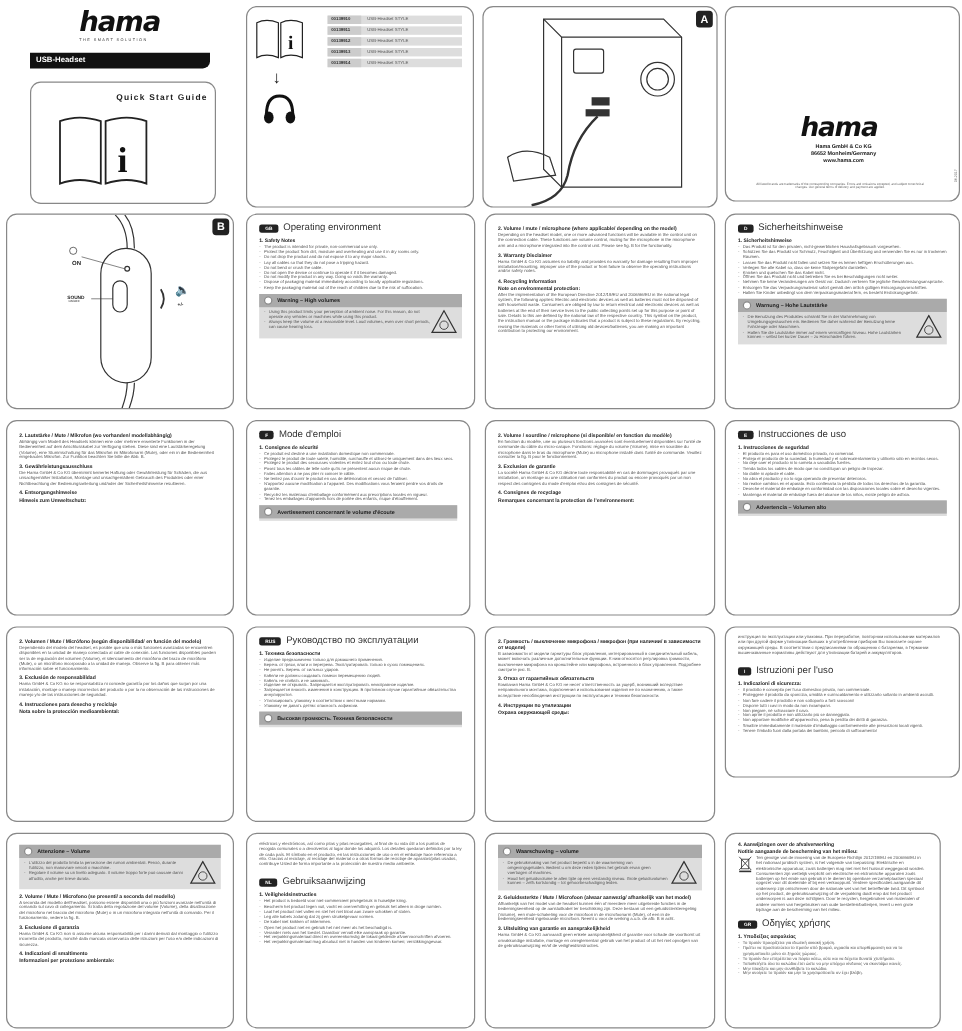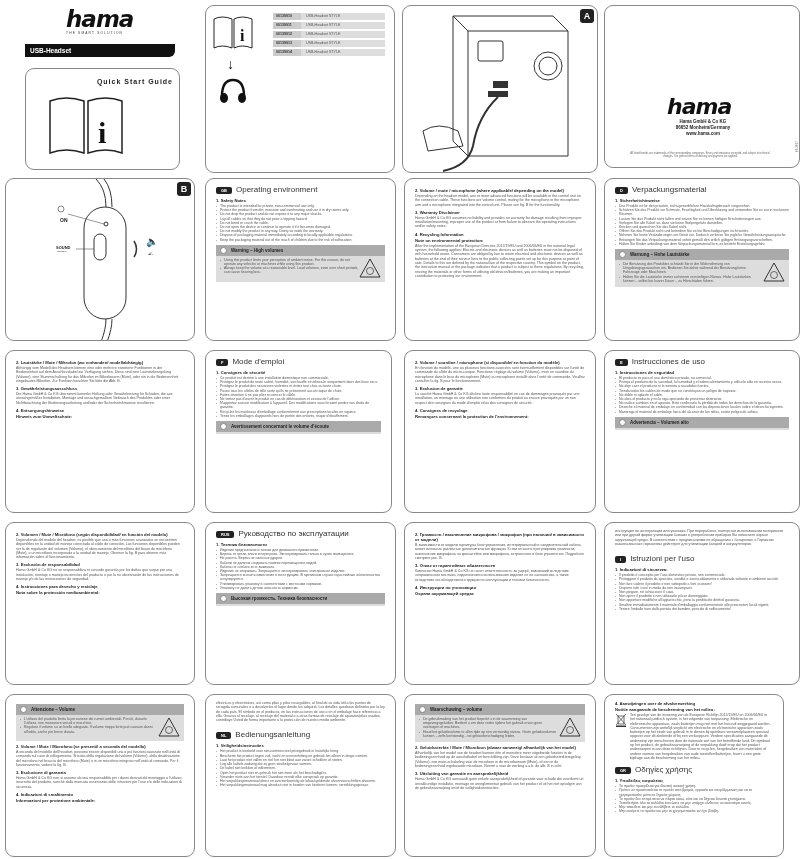--- a/index.html
+++ b/index.html
@@ -167,21 +167,21 @@
     <div class="h">4. Recycling Information</div>
     <div class="h" style="margin-top:0">Note on environmental protection:</div>
     <div class="p">After the implementation of the European Directive 2012/19/EU and 2006/66/EU in the national legal system, the following applies: Electric and electronic devices as well as batteries must not be disposed of with household waste. Consumers are obliged by law to return electrical and electronic devices as well as batteries at the end of their service lives to the public collecting points set up for this purpose or point of sale. Details to this are defined by the national law of the respective country. This symbol on the product, the instruction manual or the package indicates that a product is subject to these regulations. By recycling, reusing the materials or other forms of utilising old devices/batteries, you are making an important contribution to protecting our environment.</div>
   </div>
 </div>
 
 <div class="panel" style="left:604px;top:178px;width:196px;height:163px">
   <div class="inner">
     <div class="sec-title">
         <span class="badge">D</span>
-        <span class="t">Verpackungsmaterial</span>
+        <span class="t">Sicherheitshinweise</span>
       </div>
     <div class="h">1. Sicherheitshinweise</div>
     <ul class="ul">
       <li>Das Produkt ist für den privaten, nicht-gewerblichen Haushaltsgebrauch vorgesehen.</li>
       <li>Schützen Sie das Produkt vor Schmutz, Feuchtigkeit und Überhitzung und verwenden Sie es nur in trockenen Räumen.</li>
       <li>Lassen Sie das Produkt nicht fallen und setzen Sie es keinen heftigen Erschütterungen aus.</li>
       <li>Verlegen Sie alle Kabel so, dass sie keine Stolpergefahr darstellen.</li>
       <li>Knicken und quetschen Sie das Kabel nicht.</li>
       <li>Öffnen Sie das Produkt nicht und betreiben Sie es bei Beschädigungen nicht weiter.</li>
       <li>Nehmen Sie keine Veränderungen am Gerät vor. Dadurch verlieren Sie jegliche Gewährleistungsansprüche.</li>
@@ -325,21 +325,21 @@
   <div class="inner">
     <div class="h">2. Громкость / выключение микрофона / микрофон (при наличии/ в зависимости от модели)</div>
     <div class="p">В зависимости от модели гарнитуры блок управления, интегрированный в соединительный кабель, может включать различные дополнительные функции. К ним относятся регулировка громкости, выключение микрофона на кронштейне или микрофона, встроенного в блок управления. Подробнее смотрите рис. B.</div>
     <div class="h">3. Отказ от гарантийных обязательств</div>
     <div class="p">Компания Hama GmbH &amp; Co KG не несет ответственность за ущерб, возникший вследствие неправильного монтажа, подключения и использования изделия не по назначению, а также вследствие несоблюдения инструкции по эксплуатации и техники безопасности.</div>
     <div class="h">4. Инструкции по утилизации</div>
     <div class="h" style="margin-top:0">Охрана окружающей среды:</div>
   </div>
 </div>
 
-<div class="panel" style="left:604px;top:522px;width:196px;height:163px">
+<div class="panel" style="left:604px;top:522px;width:196px;height:126px">
   <div class="inner">
     <div class="p" style="margin-bottom:8px">инструкция по эксплуатации или упаковка. При переработке, повторном использовании материалов или при другой форме утилизации бывших в употреблении приборов Вы помогаете охране окружающей среды. В соответствии с предписаниями по обращению с батареями, в Германии вышеназванные нормативы действуют для утилизации батарей и аккумуляторов.</div>
     <div class="sec-title">
         <span class="badge">I</span>
         <span class="t">Istruzioni per l'uso</span>
       </div>
     <div class="h">1. Indicazioni di sicurezza:</div>
     <ul class="ul">
       <li>Il prodotto è concepito per l'uso domestico privato, non commerciale.</li>
       <li>Proteggere il prodotto da sporcizia, umidità e surriscaldamento e utilizzarlo soltanto in ambienti asciutti.</li>
@@ -379,21 +379,21 @@
     <div class="h">4. Indicazioni di smaltimento</div>
     <div class="h" style="margin-top:0">Informazioni per protezione ambientale:</div>
   </div>
 </div>
 
 <div class="panel" style="left:205px;top:694px;width:191px;height:163px">
   <div class="inner">
     <div class="p" style="margin-bottom:8px">eléctricos y electrónicos, así como pilas y pilas recargables, al final de su vida útil a los puntos de recogida comunales o a devolverlos al lugar donde los adquirió. Los detalles quedaran definidos por la ley de cada país. El símbolo en el producto, en las instrucciones de uso o en el embalaje hace referencia a ello. Gracias al reciclaje, al reciclaje del material o a otras formas de reciclaje de aparatos/pilas usados, contribuye Usted de forma importante a la protección de nuestro medio ambiente.</div>
     <div class="sec-title">
         <span class="badge">NL</span>
-        <span class="t">Bedienungsanleitung</span>
+        <span class="t">Gebruiksaanwijzing</span>
       </div>
     <div class="h">1. Veiligheidsinstructies</div>
     <ul class="ul">
       <li>Het product is bedoeld voor niet-commercieel privégebruik in huiselijke kring.</li>
       <li>Bescherm het product tegen vuil, vocht en oververhitting en gebruik het alleen in droge ruimten.</li>
       <li>Laat het product niet vallen en stel het niet bloot aan zware schokken of stoten.</li>
       <li>Leg alle kabels zodanig dat zij geen struikelgevaar vormen.</li>
       <li>De kabel niet knikken of inklemmen.</li>
       <li>Open het product niet en gebruik het niet meer als het beschadigd is.</li>
       <li>Verander niets aan het toestel. Daardoor vervalt elke aanspraak op garantie.</li>

